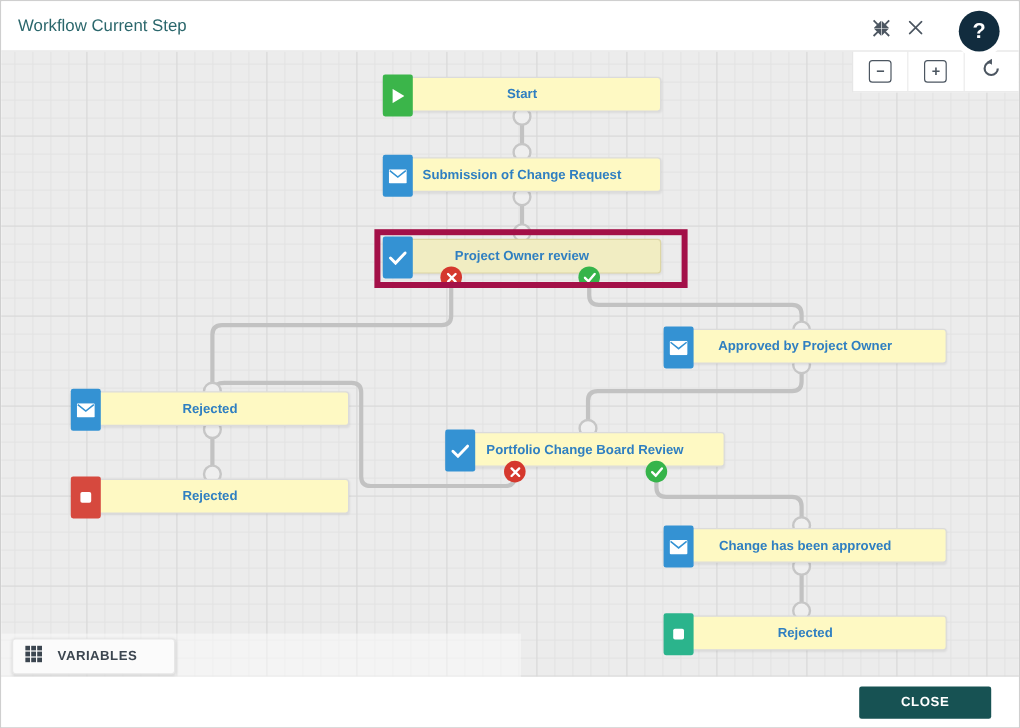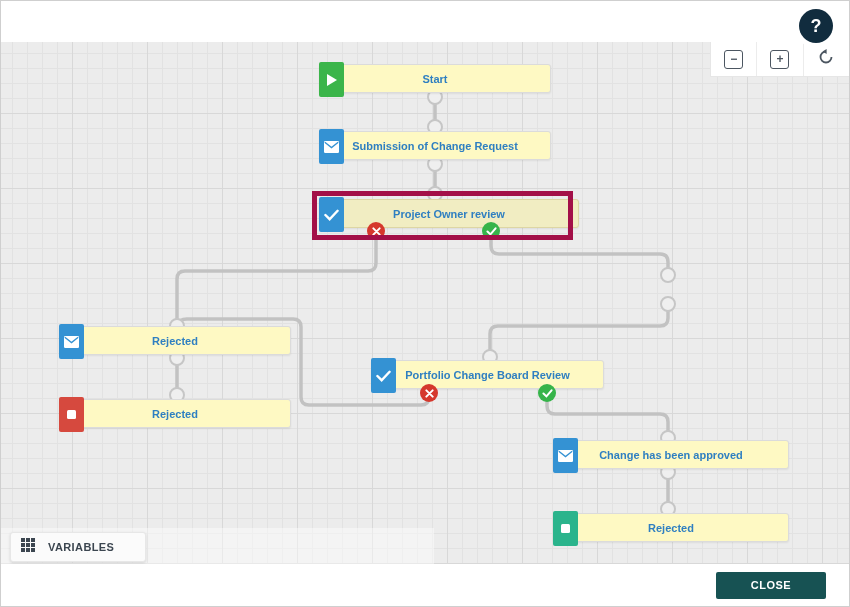--- a/index.html
+++ b/index.html
@@ -114,29 +114,38 @@
     <div class="node" style="left:318px;top:130px;width:232px">
       <span class="nicon blue">
         <svg width="15" height="12" viewBox="0 0 15 12">
             <rect width="15" height="12" rx="1.2" fill="#fff"></rect>
             <path d="M0.8 1.2 L7.5 6.6 L14.2 1.2" fill="none" stroke="#3492d3" stroke-width="1.3"></path>
           </svg>
       </span>
       <span class="nlabel">Submission of Change Request</span>
     </div>
 
-    <div class="node yellow" style="left:318px;top:198px;width:260px">
+    <div class="node yellow" style="left:318px;top:198px;width:232px">
       <span class="nicon blue">
         <svg width="15" height="12" viewBox="0 0 16 12">
             <path d="M1.5 6 L6 10.5 L14.5 1.5" stroke="#fff" stroke-width="2.6" fill="none" stroke-linecap="round"></path>
           </svg>
       </span>
       <span class="nlabel">Project Owner review</span>
     </div>
 
+    <div class="node" style="left:552px;top:273px;width:236px">
+      <span class="nicon blue">
+        <svg width="15" height="12" viewBox="0 0 15 12">
+            <rect width="15" height="12" rx="1.2" fill="#fff"></rect>
+            <path d="M0.8 1.2 L7.5 6.6 L14.2 1.2" fill="none" stroke="#3492d3" stroke-width="1.3"></path>
+          </svg>
+      </span>
+      <span class="nlabel">Approved by Project Owner</span>
+    </div>
 
     <div class="node" style="left:58px;top:325px;width:232px">
       <span class="nicon blue">
         <svg width="15" height="12" viewBox="0 0 15 12">
             <rect width="15" height="12" rx="1.2" fill="#fff"></rect>
             <path d="M0.8 1.2 L7.5 6.6 L14.2 1.2" fill="none" stroke="#3492d3" stroke-width="1.3"></path>
           </svg>
       </span>
       <span class="nlabel">Rejected</span>
     </div>
@@ -226,19 +235,39 @@
           <rect x="5" y="5" width="4" height="4"></rect>
           <rect x="10" y="5" width="4" height="4"></rect>
         <rect x="0" y="10" width="4" height="4"></rect>
           <rect x="5" y="10" width="4" height="4"></rect>
           <rect x="10" y="10" width="4" height="4"></rect>
       </svg>
     </span>
     <span class="var-label">VARIABLES</span>
   </div>
 
+  <div class="header">
+    <span class="title">Workflow Current Step</span>
+    <span class="hbtn compress">
+      <svg width="15" height="15" viewBox="0 0 15 15" stroke="#4c5661" stroke-width="1.5" fill="#4c5661">
+        <line x1="1" y1="1" x2="4.5" y2="4.5"></line>
+          <path d="M6.5 6.5 L6.5 3 L3 6.5 Z"></path>
+        <line x1="14" y1="1" x2="10.5" y2="4.5"></line>
+          <path d="M8.5 6.5 L8.5 3 L12 6.5 Z"></path>
+        <line x1="1" y1="14" x2="4.5" y2="10.5"></line>
+          <path d="M6.5 8.5 L3 8.5 L6.5 12 Z"></path>
+        <line x1="14" y1="14" x2="10.5" y2="10.5"></line>
+          <path d="M8.5 8.5 L12 8.5 L8.5 12 Z"></path>
+      </svg>
+    </span>
+    <span class="hbtn closex">
+      <svg width="12" height="12" viewBox="0 0 12 12">
+          <path d="M1 1 L11 11 M11 1 L1 11" stroke="#4c5661" stroke-width="1.4" stroke-linecap="round"></path>
+        </svg>
+    </span>
+  </div>
   <div class="help-btn">?</div>
 
   <div class="footer">
     <button class="close-btn">CLOSE</button>
   </div>
 
 </div>
 
 </body></html>

